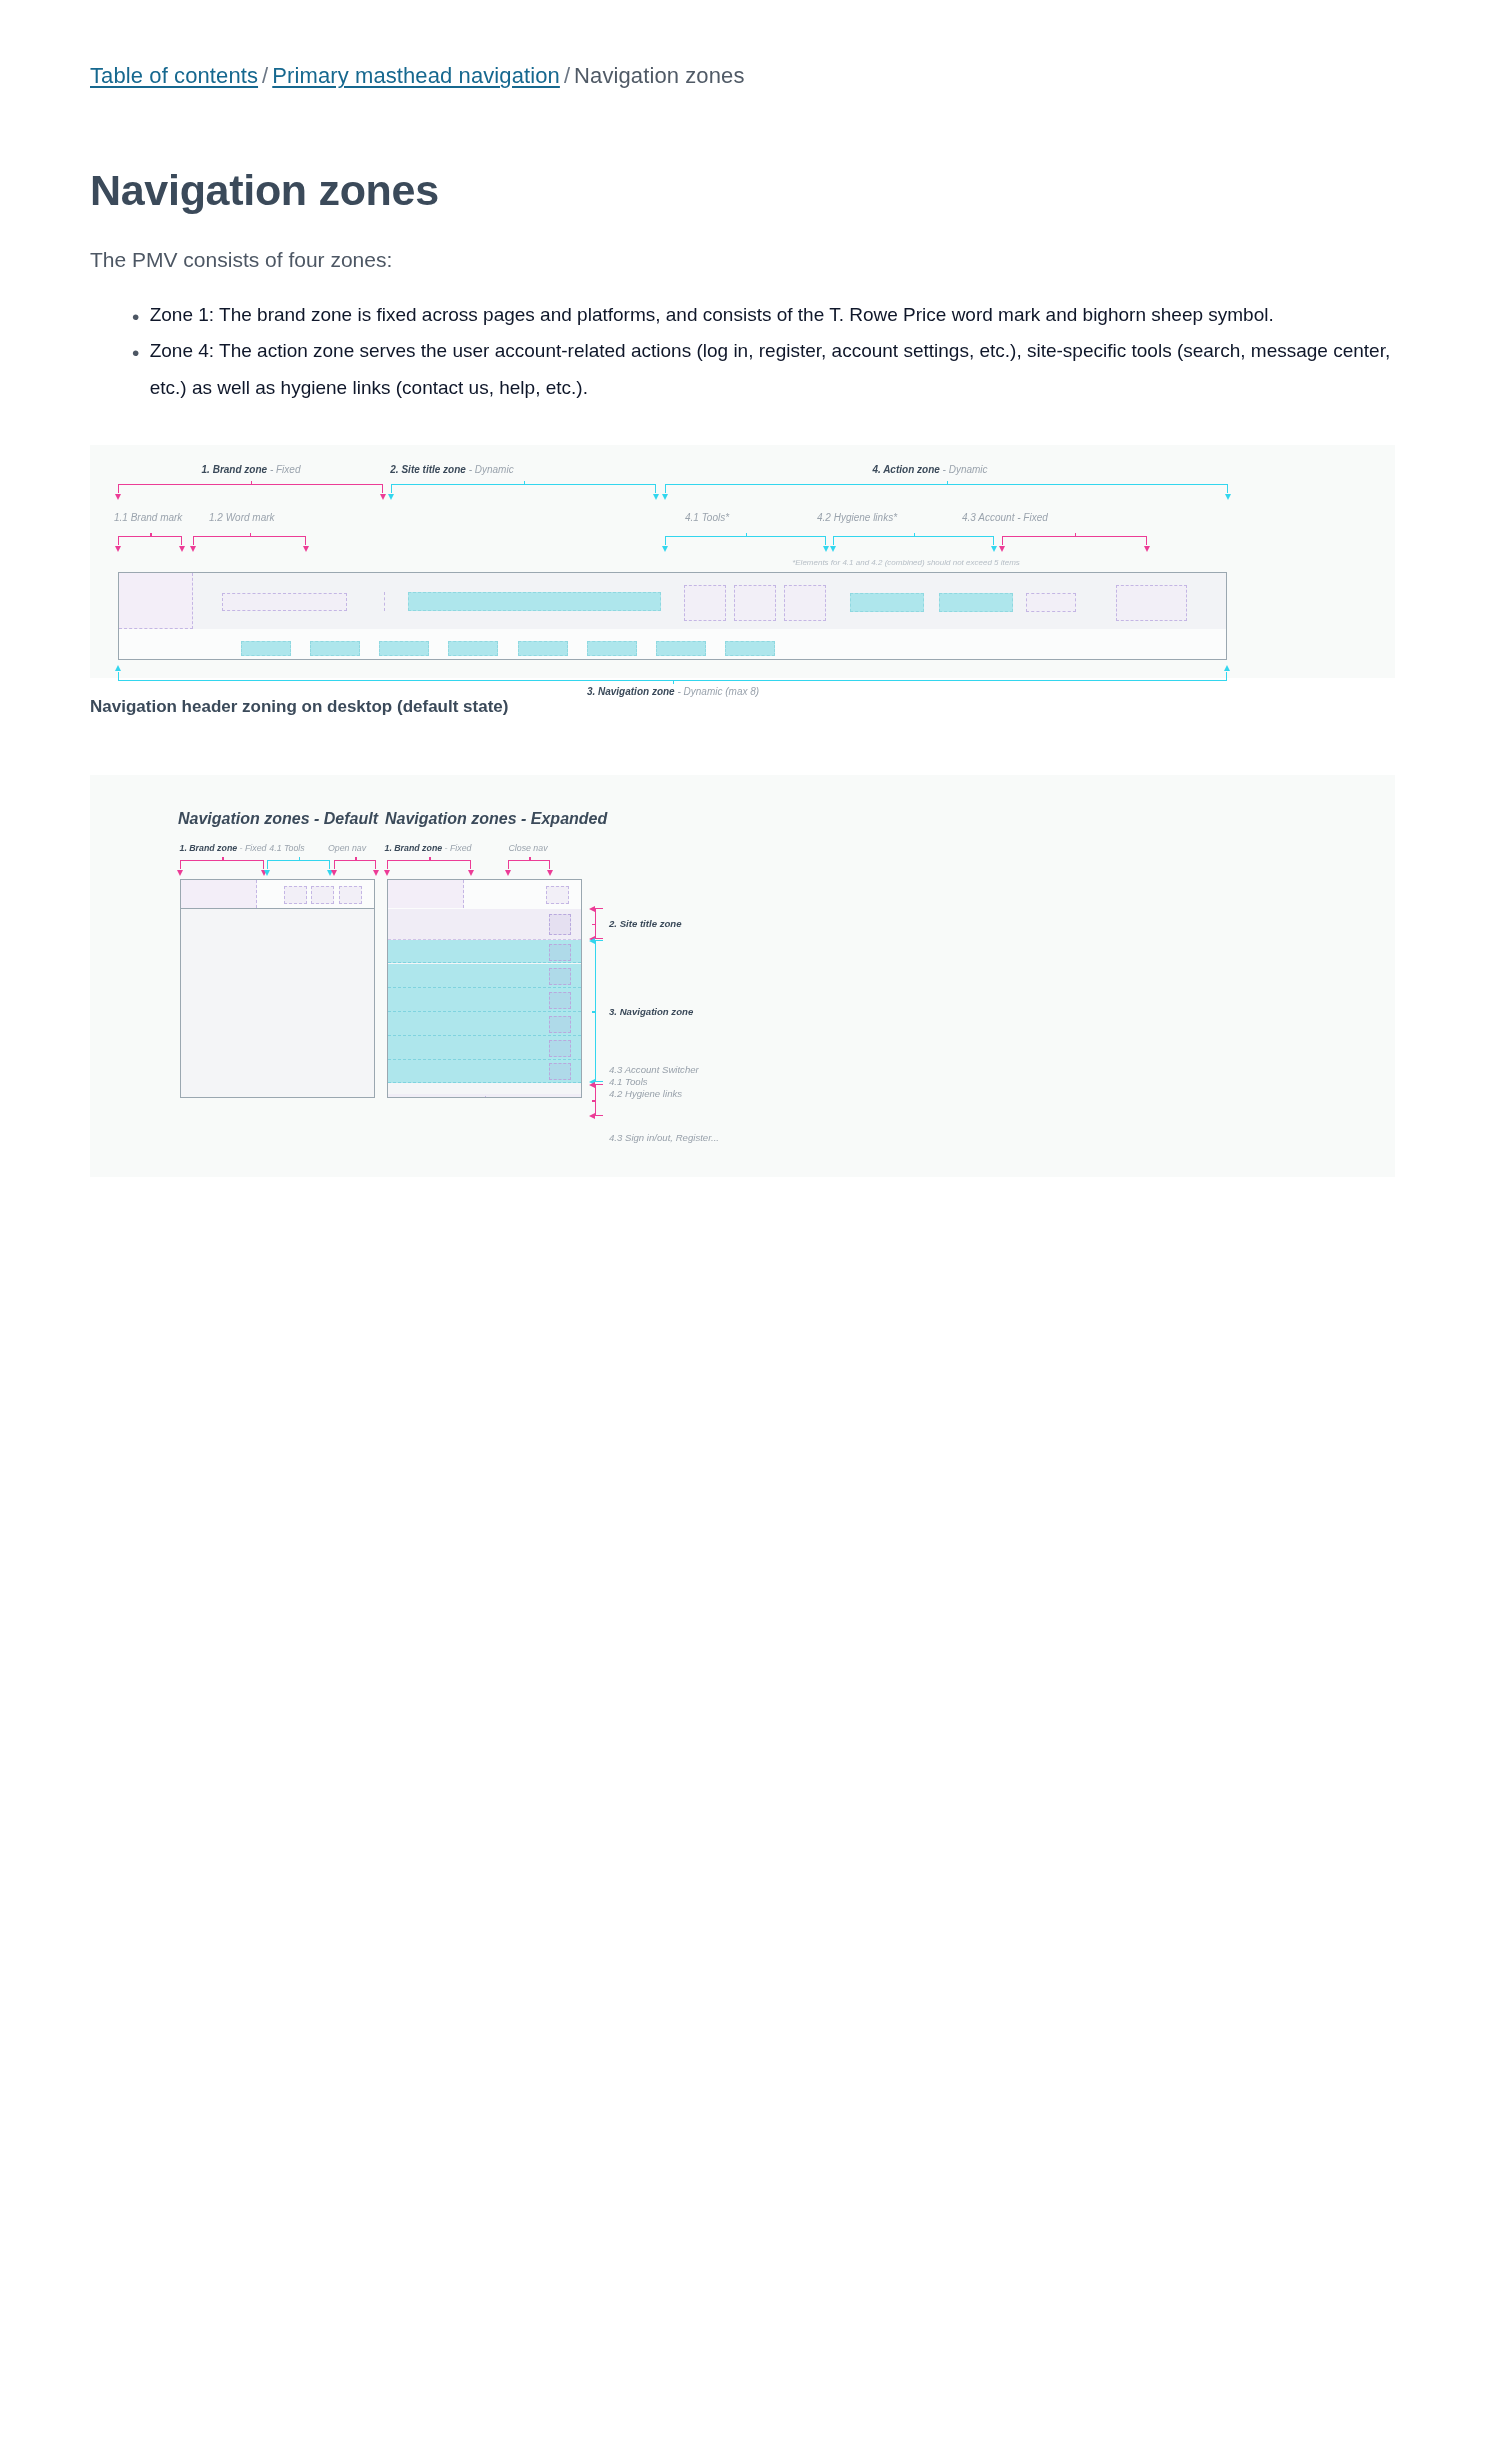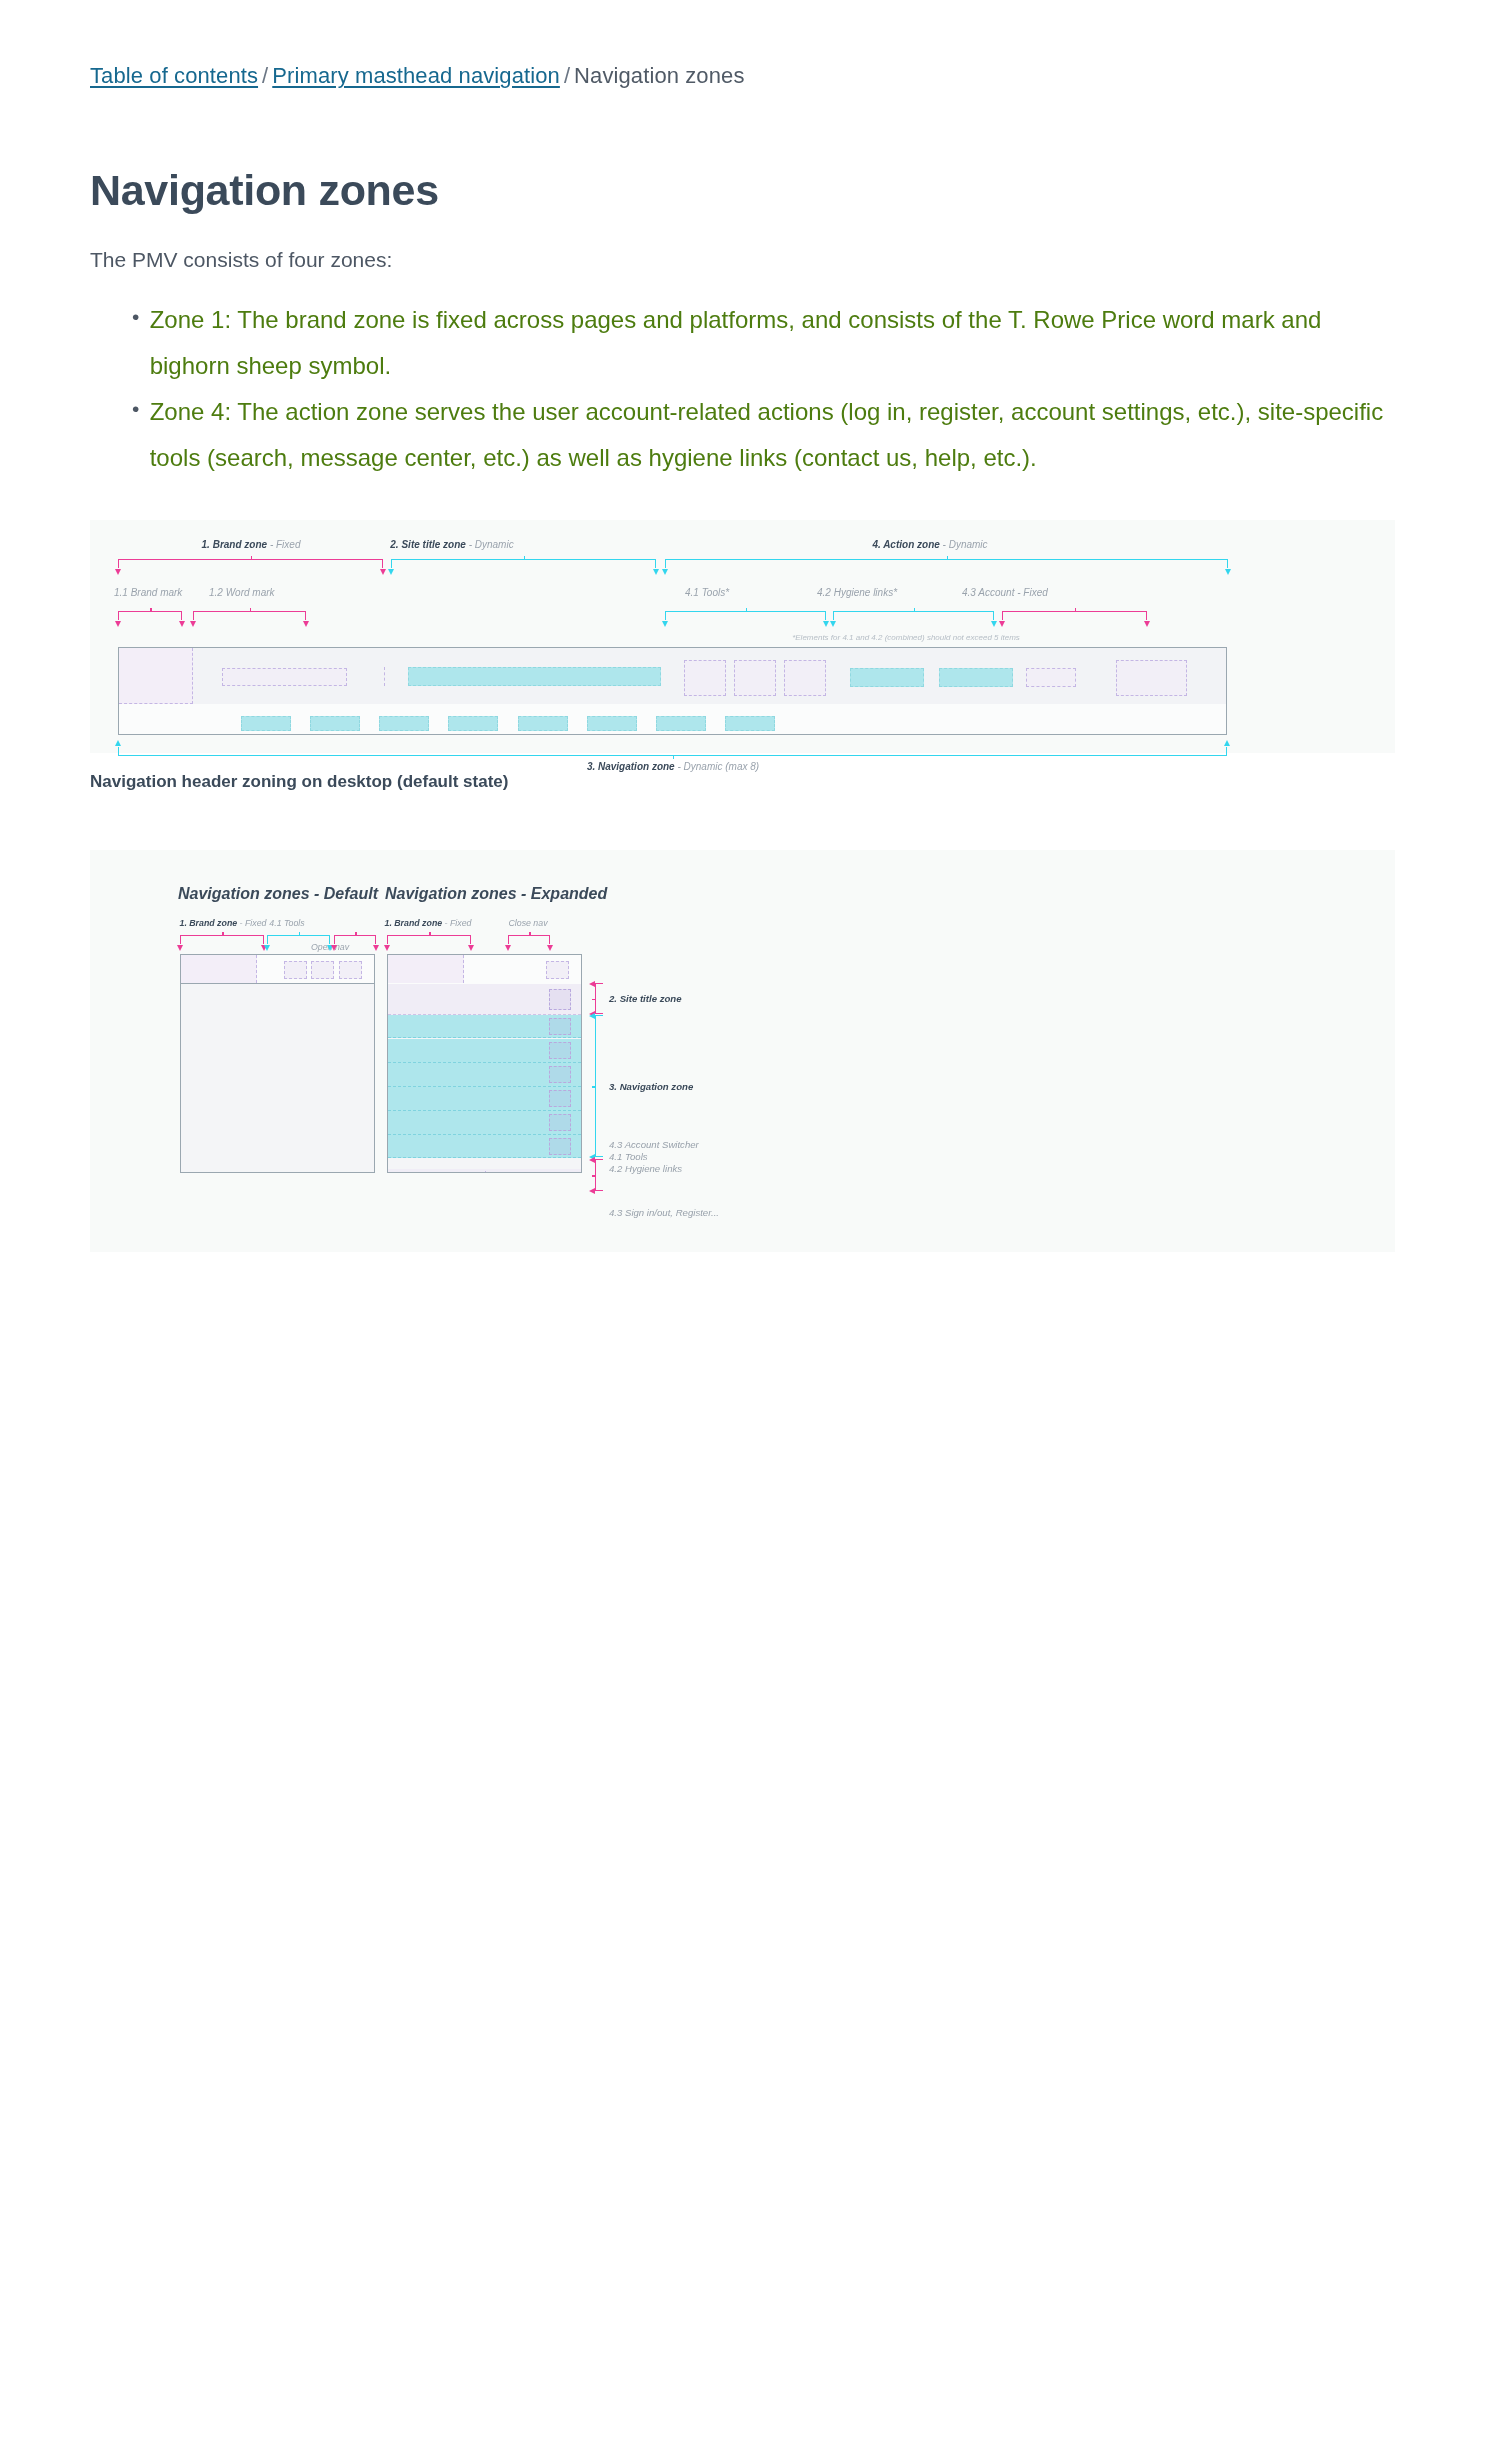--- a/index.html
+++ b/index.html
@@ -47,23 +47,23 @@
     line-height: 1.5;
   }
 
   ul.zone-list {
     margin-top: 21px;
     padding-left: 42px;
     list-style: none;
   }
   ul.zone-list li {
     position: relative;
-    font-size: 24px;
+    font-size: 19px;
     line-height: 1.92;
-    color: #4d7c0f;
+    color: #0f172a;
     padding-left: 17.7px;
     margin-bottom: 0px;
   }
   ul.zone-list li::before {
     content: "\2022";
     position: absolute;
     left: 0; top: 0;
     color: #4d5764;
     font-size: 21px;
   }
@@ -348,21 +348,21 @@
   <div class="figure-caption">Navigation header zoning on desktop (default state)</div>
 
   <div class="figure fig-mobile" style="margin-top:58px;">
     <div class="diag" id="fig2">
 
       <div class="mh" style="left:88px; top:35px;">Navigation zones - Default</div>
       <div class="mh" style="left:295px; top:35px;">Navigation zones - Expanded</div>
 
       <div class="mlabel c" style="left:133px; top:68px;"><b>1. Brand zone</b><span> - Fixed</span></div>
       <div class="mlabel c" style="left:197px; top:68px;">4.1 Tools</div>
-      <div class="mlabel c" style="left:240px; top:68px;margin-top:24px;">Open nav</div>
+      <div class="mlabel c" style="left:257px; top:68px;">Open nav</div>
 
       <div class="brk pink" style="left:90px; top:85px; width:84px;">
           <i class="tick"></i>
           <i class="ar l"></i>
           <i class="ar r"></i>
         </div>
       <div class="brk cyan" style="left:177px; top:85px; width:63px;">
           <i class="tick"></i>
           <i class="ar l"></i>
           <i class="ar r"></i>

